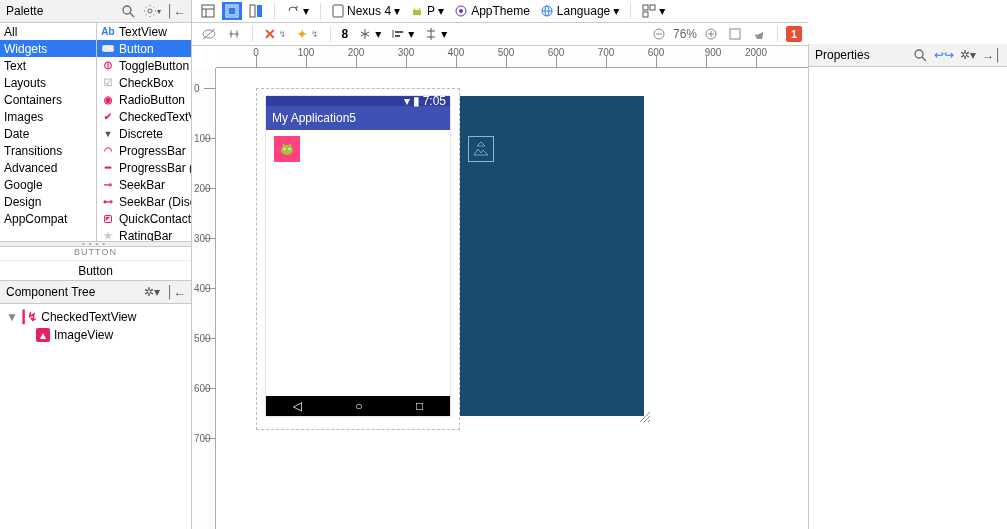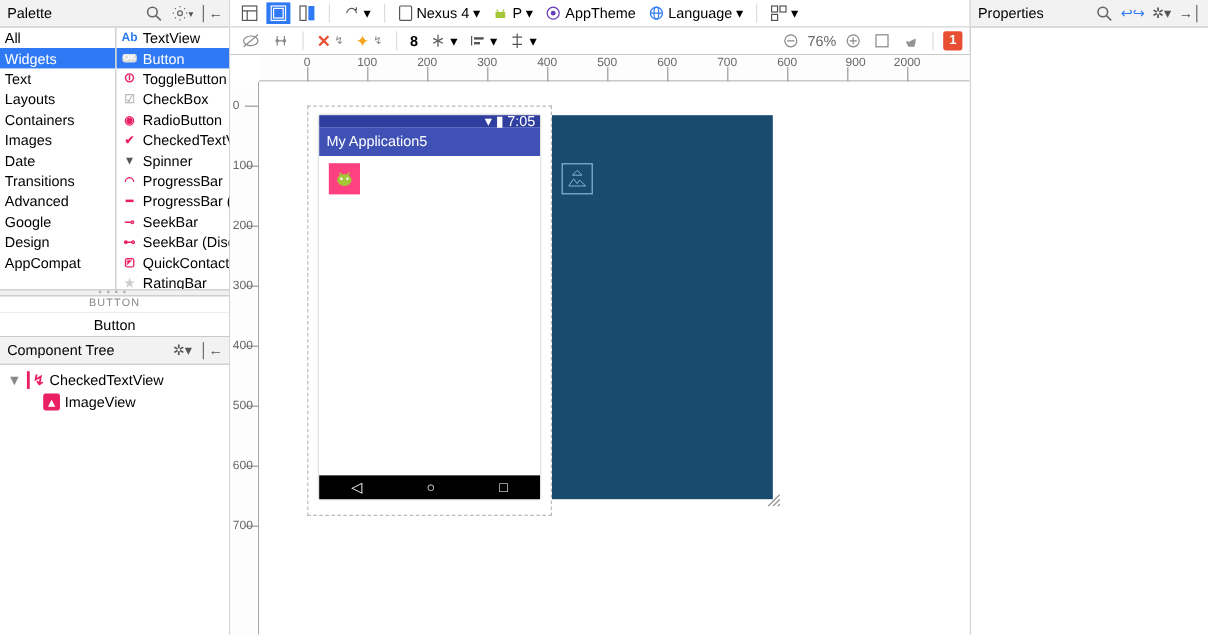--- a/index.html
+++ b/index.html
@@ -1,19 +1,19 @@
 <!DOCTYPE html>
 <html><head>
 <meta charset="utf-8">
 <style>
 * { box-sizing: border-box; margin: 0; padding: 0; font-family: "Segoe UI", Tahoma, sans-serif; font-size: 12px; }
 body { background: #fff; width: 1007px; height: 529px; overflow: hidden; display: flex; }
 .left-col { width: 192px; display: flex; flex-direction: column; border-right: 1px solid #c9c9c9; }
 .center-col { flex: 1; display: flex; flex-direction: column; background: #fff; }
-.right-col { width: 199px; border-left: 1px solid #c9c9c9; }
+.right-col { width: 199px; border-left: 1px solid #c9c9c9; margin-top: 44px; }
 
 .panel-header { height: 23px; display: flex; align-items: center; padding: 0 6px; background: #f2f2f2; border-bottom: 1px solid #c9c9c9; gap: 6px; }
 .panel-header .title { flex: 1; font-size: 12px; }
 .icon-btn { display: inline-flex; align-items: center; justify-content: center; width: 18px; height: 18px; color: #555; cursor: pointer; }
 
 .palette-body { flex: 1; display: flex; min-height: 0; }
 .palette-cats { width: 97px; border-right: 1px solid #c9c9c9; overflow: hidden; }
 .palette-items { flex: 1; overflow: hidden; }
 .cat-row, .item-row { height: 17px; display: flex; align-items: center; padding: 0 4px; gap: 4px; cursor: pointer; white-space: nowrap; }
 .cat-row.selected, .item-row.selected { background: #2f7af4; color: #fff; }
@@ -131,21 +131,21 @@
         <div class="item-row">
           <span class="item-icon">
             <span style="color:#e91e63;font-size:10px;font-weight:bold">✔</span>
           </span>
           <span>CheckedTextView</span>
         </div>
         <div class="item-row">
           <span class="item-icon">
             <span style="color:#555;font-size:10px;font-weight:bold">▾</span>
           </span>
-          <span>Spinner</span>
+          <span>Discrete</span>
         </div>
         <div class="item-row">
           <span class="item-icon">
             <span style="color:#e91e63;font-size:10px;font-weight:bold">◠</span>
           </span>
           <span>ProgressBar</span>
         </div>
         <div class="item-row">
           <span class="item-icon">
             <span style="color:#e91e63;font-size:10px;font-weight:bold">━</span>

